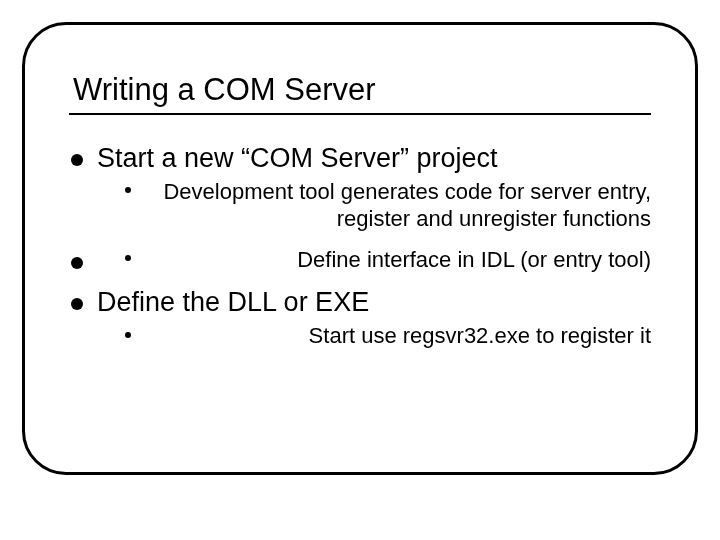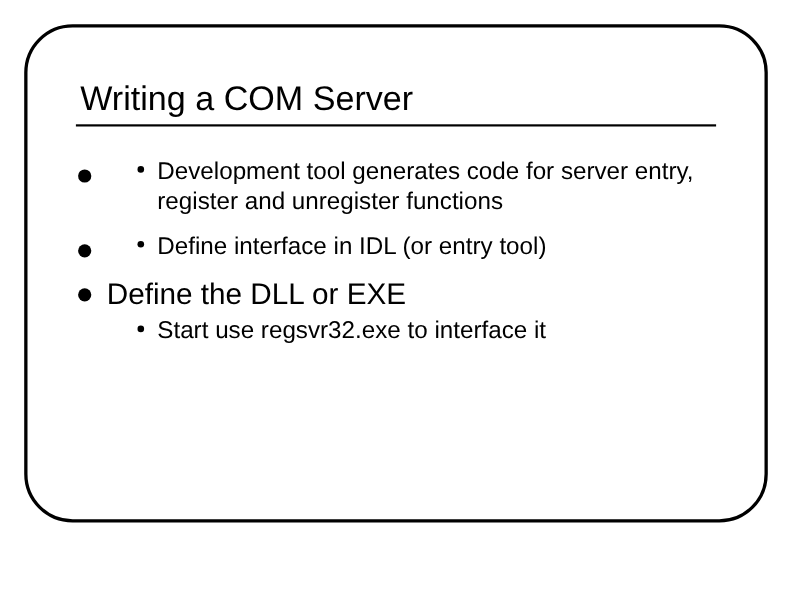--- a/index.html
+++ b/index.html
@@ -69,20 +69,21 @@
     list-style: none;
     margin: 4px 0 0 0;
     padding: 0 0 0 28px;
   }
   ul.sub > li {
     position: relative;
     padding-left: 18px;
     font-size: 22px;
     line-height: 1.22;
     margin-bottom: 2px;
+    text-align: right;
   }
   ul.sub > li::before {
     content: "";
     position: absolute;
     left: 0px;
     top: 0.38em;
     width: 6px;
     height: 6px;
     background: #000;
     border-radius: 50%;
@@ -95,36 +96,37 @@
 
 <div class="slide">
   <div class="frame">
     <div class="title-area">
       <h1 class="title">Writing a COM Server</h1>
       <hr class="rule">
     </div>
 
     <ul class="top">
       <li>
+        <span>Start a new “COM Server” project</span>
         <ul class="sub">
           <li>
             <span>Development tool generates code for server entry, register and unregister functions</span>
           </li>
         </ul>
       </li>
       <li>
         <ul class="sub">
           <li>
             <span>Define interface in IDL (or entry tool)</span>
           </li>
         </ul>
       </li>
       <li>
         <span>Define the DLL or EXE</span>
         <ul class="sub">
           <li>
-            <span>Start use </span><span class="ital">regsvr32.exe</span><span> to interface it</span>
+            <span>Start use </span><span class="ital">regsvr32.exe</span><span> to register it</span>
           </li>
         </ul>
       </li>
     </ul>
   </div>
 </div>
 
 </body></html>

